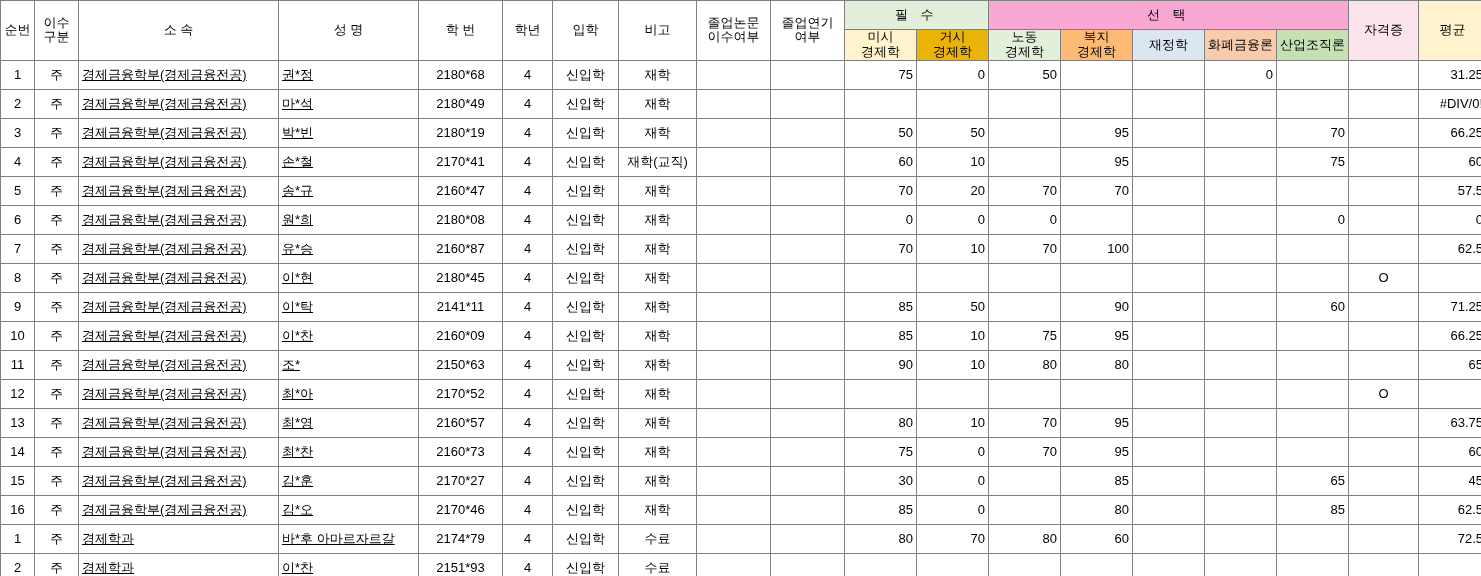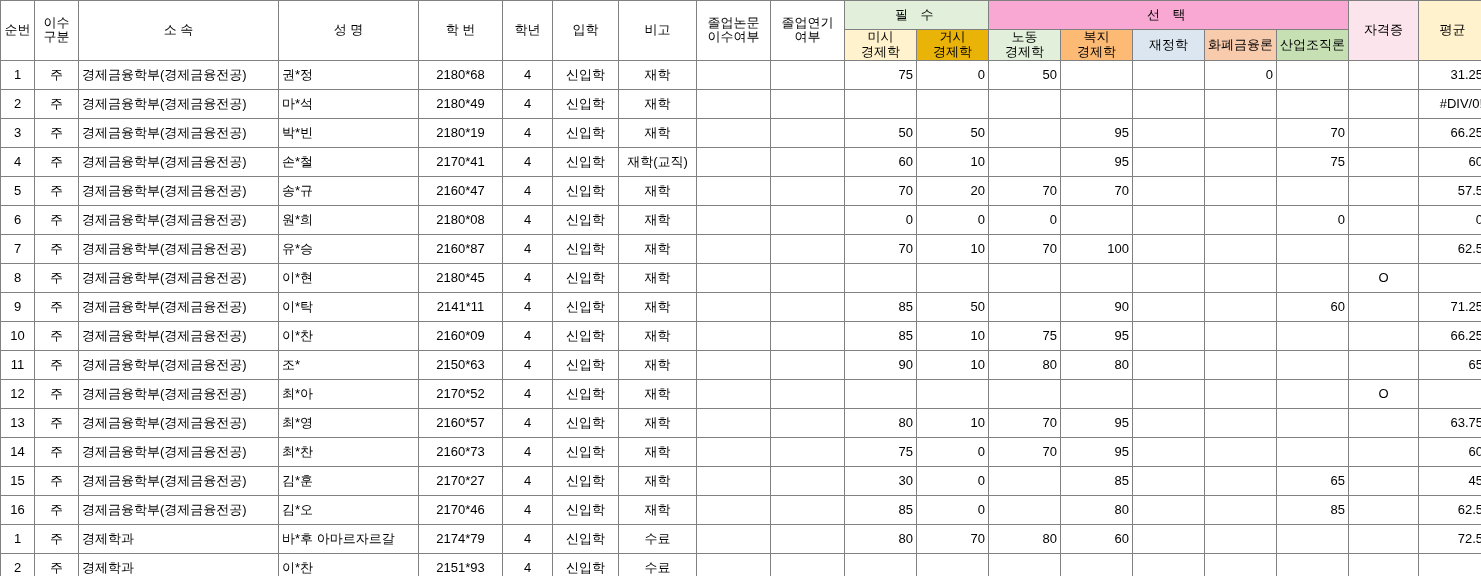--- a/index.html
+++ b/index.html
@@ -24,21 +24,21 @@
     border: 1px solid #808080;
     padding: 0 3px;
     font-weight: normal;
     font-size: 13px;
     height: 29px;
     box-sizing: border-box;
     overflow: hidden;
     white-space: nowrap;
   }
   .c-center { text-align: center; }
-  .c-left   { text-align: left; }
+  .c-left   { text-align: left; text-decoration: underline; }
   .c-right  { text-align: right; padding-right: 5px; }
 
   
   .hdr-green  { background: #e2efda; }
   .hdr-green2 { background: #f9a8d4; }
 
   
   .h-micro   { background: #fff2cc; }
   .h-macro   { background: #eab308; }
   .h-labor   { background: #e2efda; }

